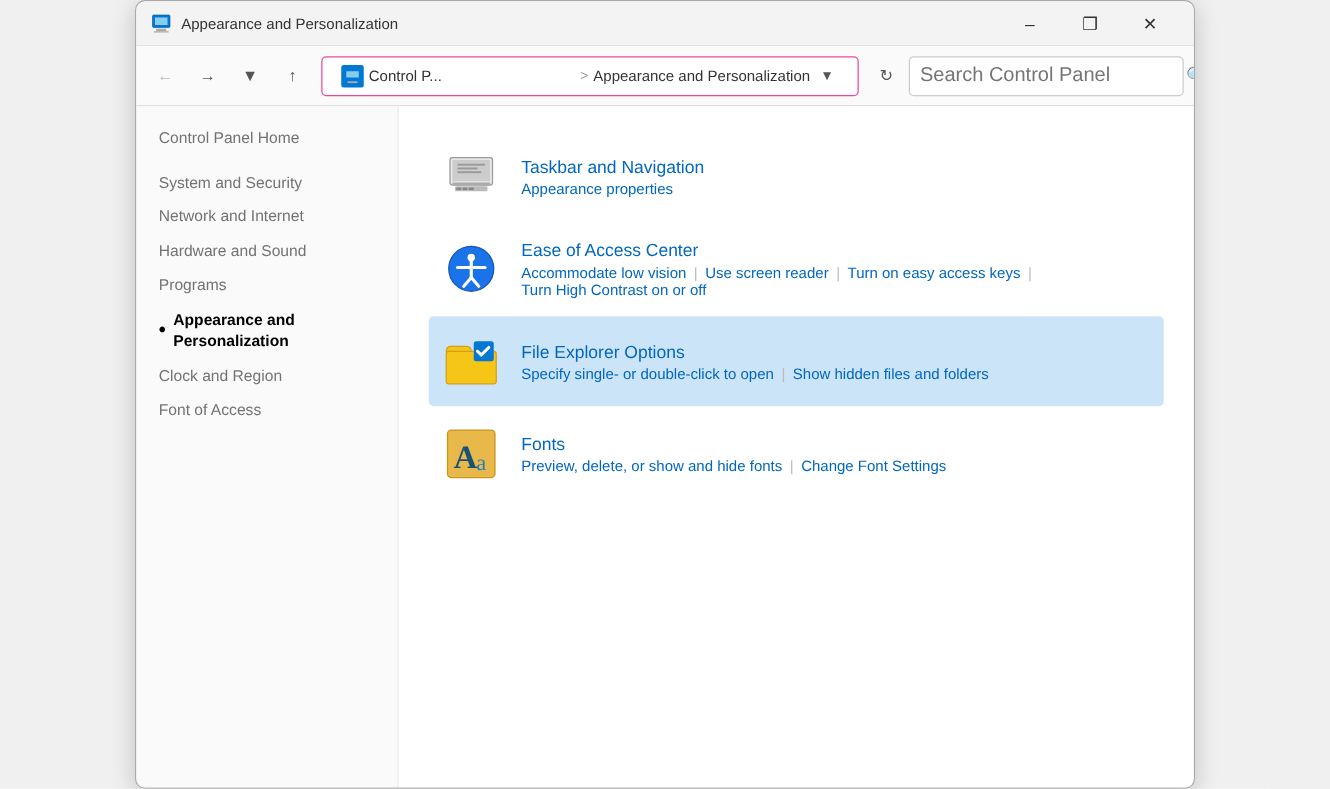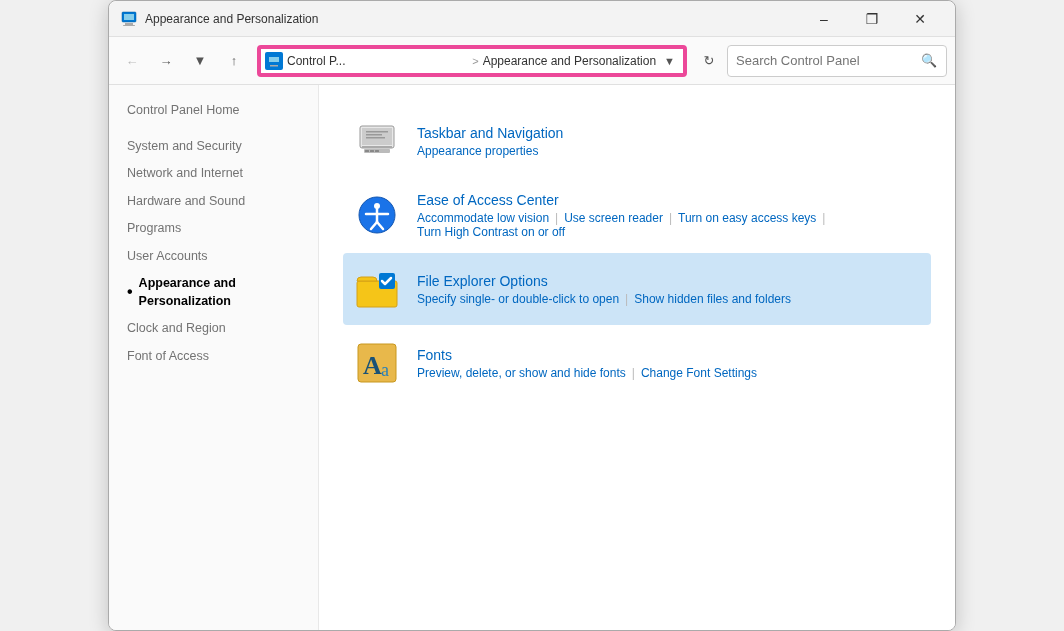--- a/index.html
+++ b/index.html
@@ -80,26 +80,26 @@
       align-items: center;
       justify-content: center;
       border-radius: 4px;
       color: #555;
       font-size: 13px;
     }
     .nav-btn.disabled { color: #bbb; cursor: default; }
     .breadcrumb-bar {
       flex: 1;
       height: 32px;
-      border: 4px solid #ec4899;
+      border: 1px solid #ec4899;
       border-radius: 4px;
       background: #fff;
       display: flex;
       align-items: center;
-      padding: 0 4px;
+      padding: 0 15px;
       gap: 4px;
       margin: 0 4px;
     }
     .breadcrumb-icon {
       width: 18px;
       height: 18px;
       background: #0078d4;
       border-radius: 2px;
       display: flex;
       align-items: center;
@@ -153,21 +153,21 @@
       border-radius: 4px;
       background: #fff;
       display: flex;
       align-items: center;
       padding: 0 8px;
       gap: 6px;
     }
     .search-input {
       border: none;
       outline: none;
-      font-size: 13px;
+      font-size: 16px;
       color: #999;
       flex: 1;
       background: transparent;
     }
     .search-icon-span {
       color: #666;
       font-size: 13px;
     }
     
     .content-area {
@@ -319,23 +319,20 @@
         <span>System and Security</span>
       </div>
       <div class="sidebar-item">
         <span>Network and Internet</span>
       </div>
       <div class="sidebar-item">
         <span>Hardware and Sound</span>
       </div>
       <div class="sidebar-item">
         <span>Programs</span>
-      </div>
-      <div class="sidebar-item">
-        <span>User Accounts</span>
       </div>
       <div class="sidebar-item active">
         <span class="bullet">•</span>
         <span>Appearance and<br>Personalization</span>
       </div>
       <div class="sidebar-item">
         <span>Clock and Region</span>
       </div>
       <div class="sidebar-item">
         <span>Font of Access</span>

